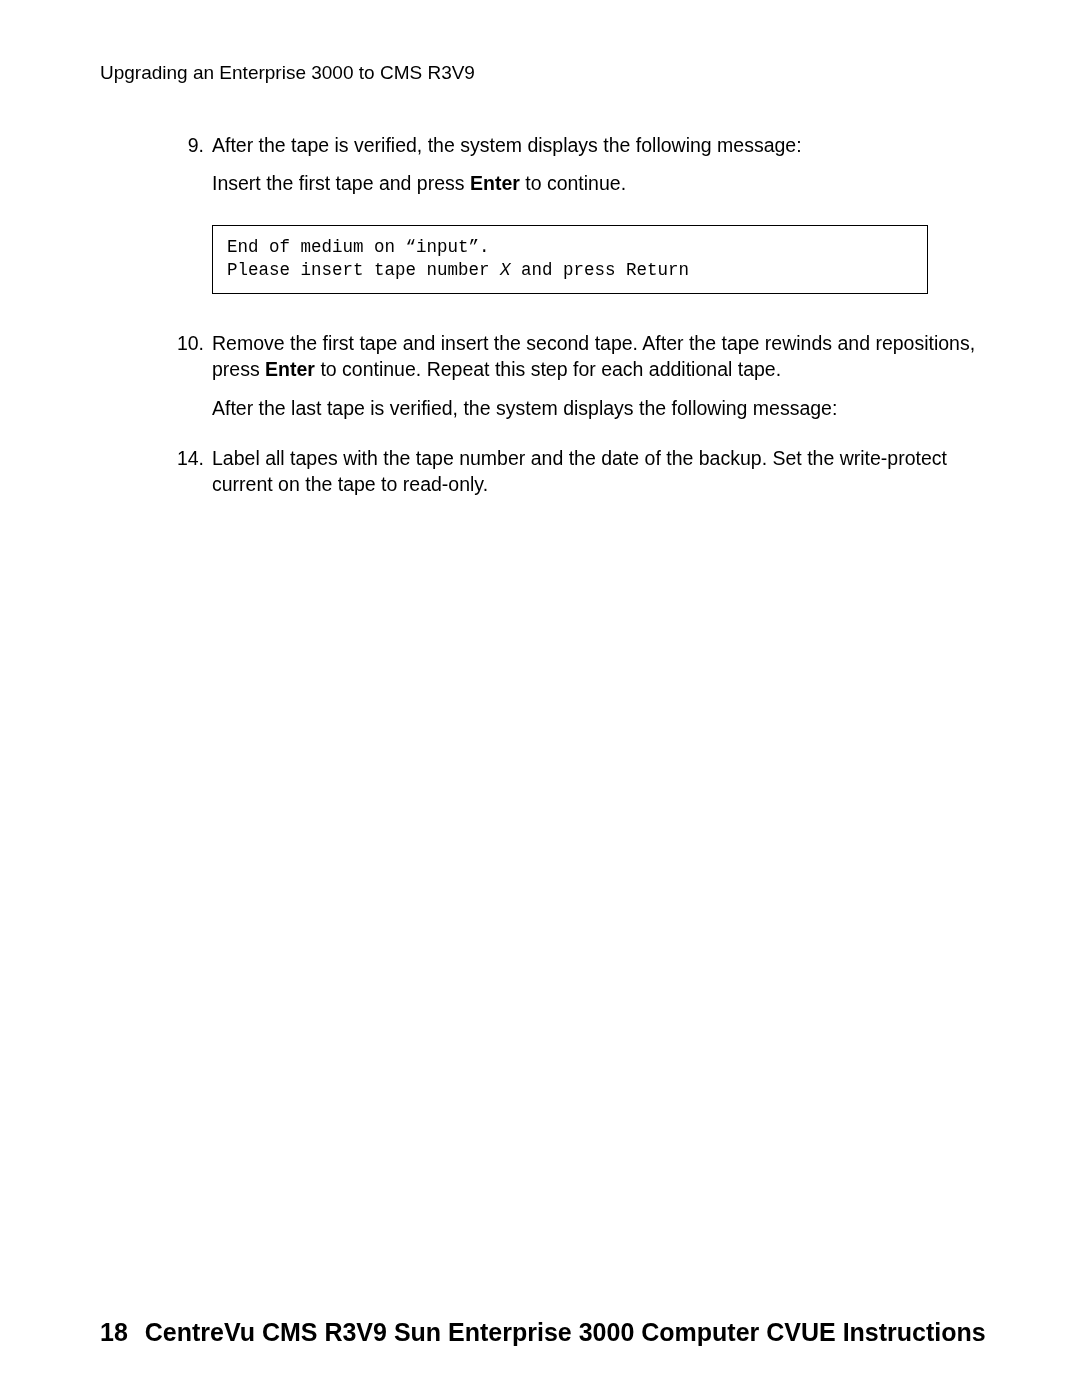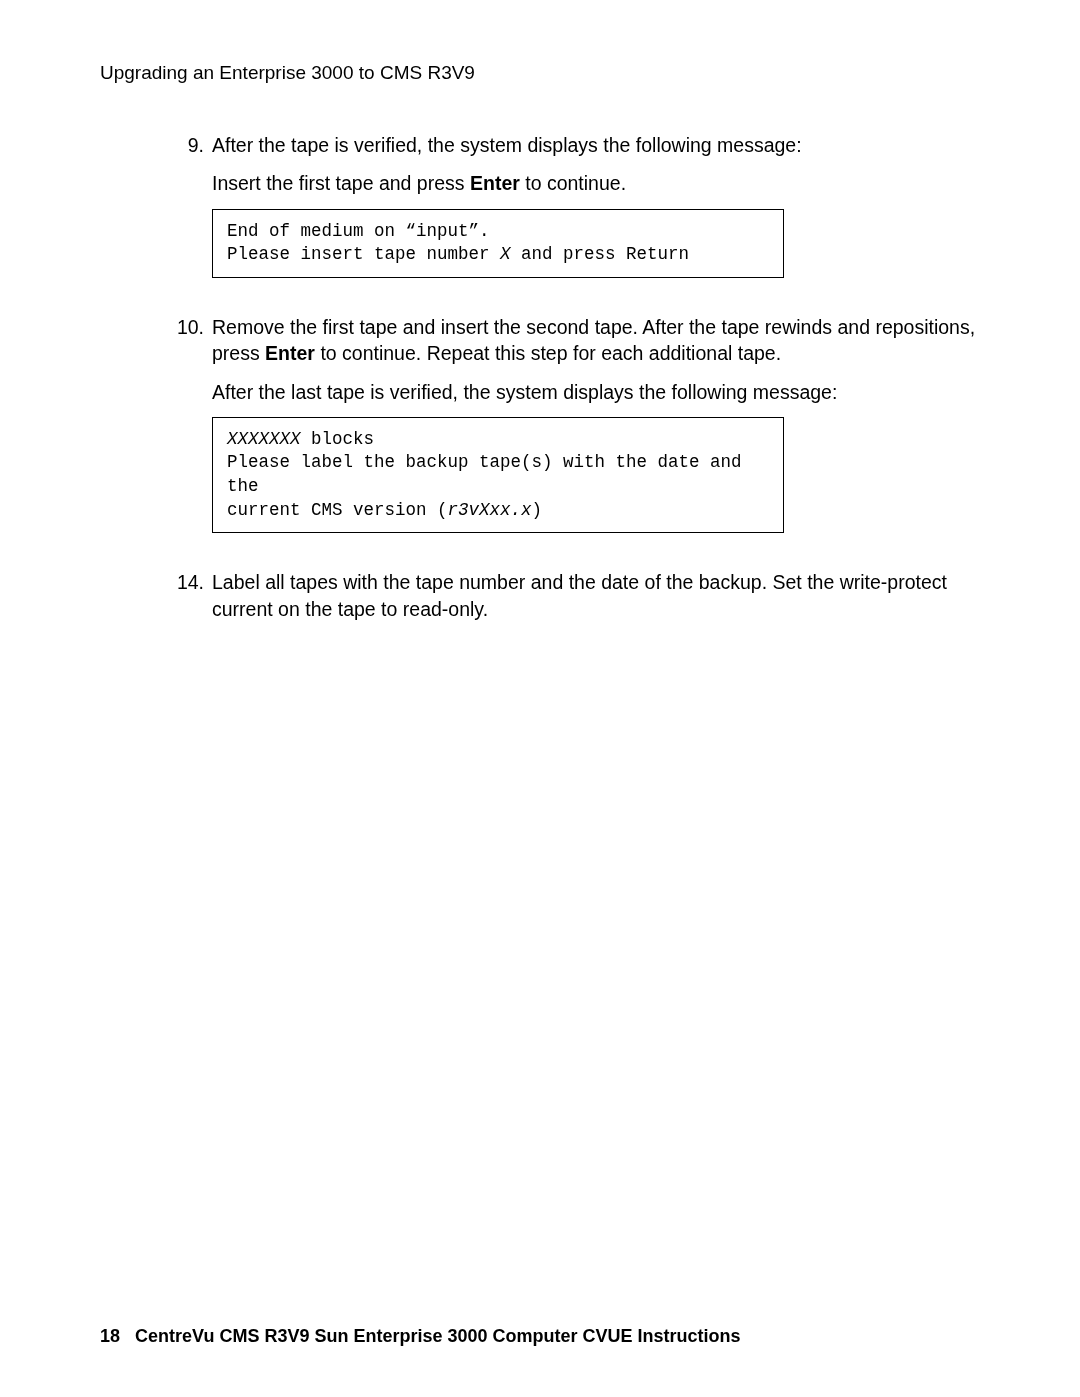--- a/index.html
+++ b/index.html
@@ -42,36 +42,36 @@
     }
     .step-para {
       margin-bottom: 12px;
     }
     .bold {
       font-weight: bold;
     }
     .code-box {
       border: 1.5px solid #000;
       padding: 10px 14px;
-      margin: 12px 0 24px 0;
+      margin: 28px 0 24px 0;
       font-family: "Courier New", Courier, monospace;
       font-size: 17.5px;
       line-height: 1.35;
       white-space: pre-wrap;
-      width: 572px;
+      width: 716px;
     }
     .code-italic {
       font-style: italic;
     }
     .footer {
       position: absolute;
       bottom: 50px;
       left: 100px;
       font-weight: bold;
-      font-size: 18px;
+      font-size: 25px;
     }
     .footer-page {
       display: inline-block;
     }
     .footer-text {
       display: inline-block;
       margin-left: 10px;
     }
   </style>
 </head>
@@ -96,23 +96,20 @@
   </div>
 
   <div class="step">
     <div class="step-row">
       <div class="step-number">10.</div>
       <div class="step-body">
         <div class="step-para">
           <span>Remove the first tape and insert the second tape. After the tape rewinds and repositions, press </span><span class="bold">Enter</span><span> to continue. Repeat this step for each additional tape.</span>
         </div>
         <div class="step-para">After the last tape is verified, the system displays the following message:</div>
-        <div class="code-box"><span class="code-italic">XXXXXXX</span><span> blocks</span>
-<span>Please label the backup tape(s) with the date and the</span>
-<span>current CMS version (</span><span class="code-italic">r3vXxx.x</span><span>)</span></div>
       </div>
     </div>
   </div>
 
 
   <div class="step">
     <div class="step-row">
       <div class="step-number">14.</div>
       <div class="step-body">
         <div class="step-para">Label all tapes with the tape number and the date of the backup. Set the write-protect current on the tape to read-only.</div>

